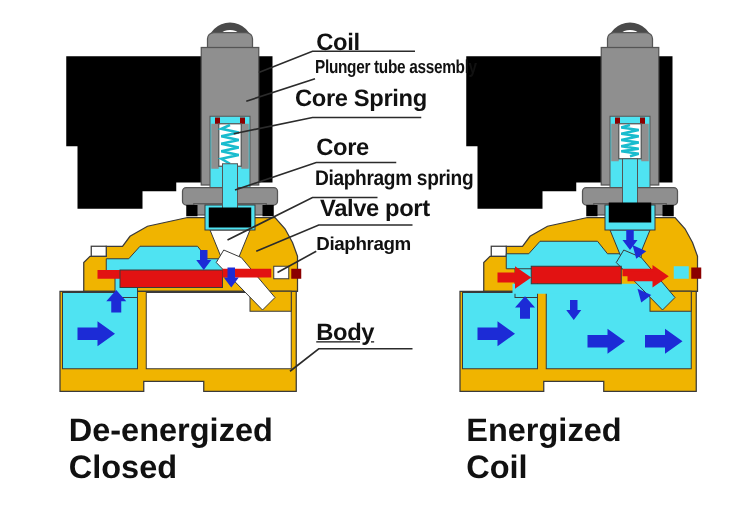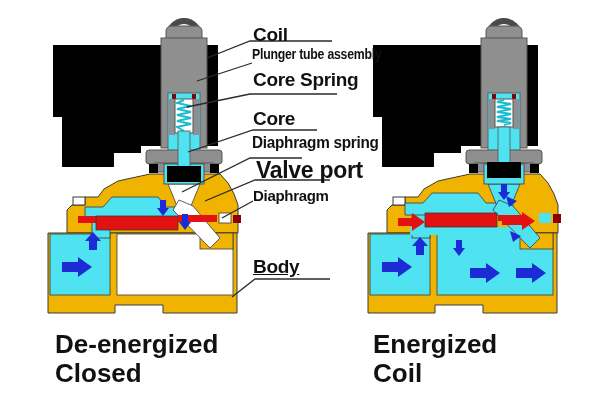--- a/index.html
+++ b/index.html
@@ -9,24 +9,24 @@
     --c-leader:#2B2B2B;
   }
   html,body{margin:0;padding:0;background:#fff;}
   .stage{position:relative;width:605px;height:408px;background:var(--c-background);
          font-family:"Liberation Sans", sans-serif;overflow:hidden;}
   .stage svg{position:absolute;left:0;top:0;}
   .lbl{position:absolute;color:var(--c-text);font-weight:bold;white-space:nowrap;
        letter-spacing:-0.3px;transform-origin:left top;line-height:1.05;}
   .lbl-coil{left:253px;top:25px;font-size:19px;}
   .lbl-plunger{left:252px;top:46px;font-size:15px;transform:scaleX(0.82);}
-  .lbl-corespring{left:253px;top:70px;font-size:19px;}
+  .lbl-corespring{left:236px;top:70px;font-size:19px;}
   .lbl-core{left:253px;top:109px;font-size:19px;}
   .lbl-diaspring{left:252px;top:134px;font-size:17px;transform:scaleX(0.9);}
-  .lbl-valveport{left:256px;top:158px;font-size:23px;}
+  .lbl-valveport{left:256px;top:158px;font-size:19px;}
   .lbl-diaphragm{left:253px;top:188px;font-size:15px;}
   .lbl-body{left:253px;top:257px;font-size:19px;text-decoration:underline;}
   .caption{position:absolute;top:330px;width:190px;color:var(--c-text);
            font-size:26px;font-weight:bold;line-height:29px;}
   .caption-left{left:55px;}
   .caption-right{left:373px;}
 </style>
 </head>
 <body>
 

